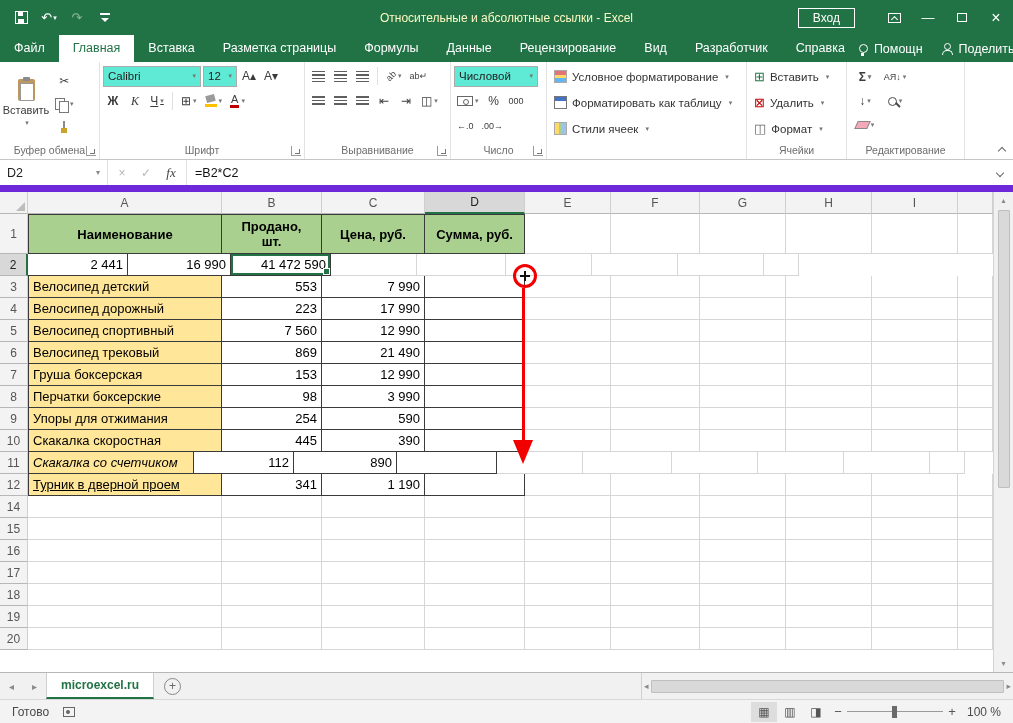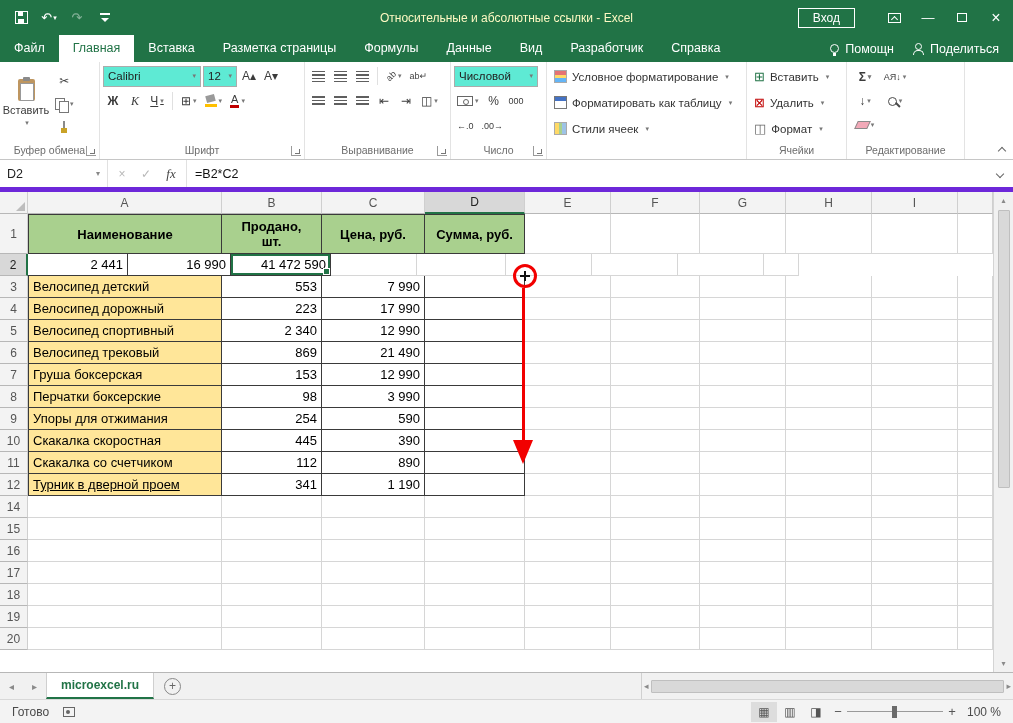--- a/index.html
+++ b/index.html
@@ -85,21 +85,21 @@
 .edgrid{display:grid;grid-template-columns:30px 30px;grid-auto-rows:24px;align-items:center;justify-items:center}
 .icon-mag{position:relative;width:9px;height:9px;border:1.5px solid #4a4a4a;border-radius:50%;display:inline-block}
 .icon-mag::after{content:'';position:absolute;width:6px;height:1.5px;background:#4a4a4a;transform:rotate(45deg);right:-5px;bottom:-1px}
 .icon-eraser{width:13px;height:8px;background:#F2A9B8;border:1px solid #8a8a8a;transform:skewX(-25deg);display:inline-block}
 .chev{display:inline-block;width:6px;height:6px;border-right:1.5px solid #666;border-bottom:1.5px solid #666}
 .chev.up{transform:rotate(-135deg)}
 .chev.down{transform:rotate(45deg)}
 .collapse-ribbon{position:absolute;right:8px;bottom:5px}
 
 
-.fbar{height:32px;background:#fff;border-bottom:5px solid #6d28d9;display:flex;align-items:stretch;flex:0 0 auto}
+.fbar{height:32px;background:#fff;border-bottom:7px solid #6d28d9;display:flex;align-items:stretch;flex:0 0 auto}
 .namebox{width:108px;display:flex;align-items:center;padding:0 7px;font-size:12.5px;border-right:1px solid #E1E1E1}
 .nbdd{margin-left:auto;font-size:8px;color:#888}
 .fxbtns{display:flex;align-items:center;border-right:1px solid #E1E1E1;padding:0 2px}
 .fxbtns .fxb{width:24px;text-align:center;font-size:12px;color:#B8B8B8}
 .fxbtns .fxfx{width:26px;text-align:center;font-size:13px;color:#444;font-style:italic;font-family:"Liberation Serif",serif}
 .formula{flex:1;display:flex;align-items:center;padding:0 8px;font-size:12.5px;color:#111}
 .fb-exp{width:26px;display:flex;align-items:center;justify-content:center}
 
 
 .gridwrap{flex:1;display:flex;overflow:hidden}
@@ -196,20 +196,21 @@
     </div>
   </div>
 
   <div class="tabrow">
     <span class="rtab">Файл</span>
     <span class="rtab active">Главная</span>
     <span class="rtab">Вставка</span>
     <span class="rtab">Разметка страницы</span>
     <span class="rtab">Формулы</span>
     <span class="rtab">Данные</span>
+    <span class="rtab">Рецензирование</span>
     <span class="rtab">Вид</span>
     <span class="rtab">Разработчик</span>
     <span class="rtab">Справка</span>
     <div class="tr-right">
       <span class="tr-item">
           <i class="icon-bulb"></i>
           <span>Помощн</span>
         </span>
       <span class="tr-item">
           <i class="icon-person"></i>
@@ -517,21 +518,21 @@
             <div class="gc" style="width: 86px;"></div>
             <div class="gc" style="width: 89px;"></div>
             <div class="gc" style="width: 86px;"></div>
             <div class="gc" style="width: 86px;"></div>
             <div class="gc" style="width: 86px;"></div>
             <div class="gc" style="width: 35px;"></div>
           </div>
           <div class="grow" style="height: 22px;">
             <div class="gc gh" style="width: 28px;">5</div>
             <div class="gc tb namec lb" style="width: 194px;">Велосипед спортивный</div>
-            <div class="gc tb numc" style="width: 100px;">2 340</div>
+            <div class="gc tb numc" style="width: 100px;">7 560</div>
             <div class="gc tb numc" style="width: 103px;">12 990</div>
             <div class="gc tb numc" style="width: 100px;"></div>
             <div class="gc" style="width: 86px;"></div>
             <div class="gc" style="width: 89px;"></div>
             <div class="gc" style="width: 86px;"></div>
             <div class="gc" style="width: 86px;"></div>
             <div class="gc" style="width: 86px;"></div>
             <div class="gc" style="width: 35px;"></div>
           </div>
           <div class="grow" style="height: 22px;">
@@ -594,21 +595,21 @@
             <div class="gc tb numc" style="width: 100px;"></div>
             <div class="gc" style="width: 86px;"></div>
             <div class="gc" style="width: 89px;"></div>
             <div class="gc" style="width: 86px;"></div>
             <div class="gc" style="width: 86px;"></div>
             <div class="gc" style="width: 86px;"></div>
             <div class="gc" style="width: 35px;"></div>
           </div>
           <div class="grow" style="height: 22px;">
             <div class="gc gh" style="width: 28px;">11</div>
-            <div class="gc tb namec lb" style="width: 194px;">Скакалка со счетчиком</div>
+            <div class="gc tb namec lb" style="width: 166px; font-style: italic;">Скакалка со счетчиком</div>
             <div class="gc tb numc" style="width: 100px;">112</div>
             <div class="gc tb numc" style="width: 103px;">890</div>
             <div class="gc tb numc" style="width: 100px;"></div>
             <div class="gc" style="width: 86px;"></div>
             <div class="gc" style="width: 89px;"></div>
             <div class="gc" style="width: 86px;"></div>
             <div class="gc" style="width: 86px;"></div>
             <div class="gc" style="width: 86px;"></div>
             <div class="gc" style="width: 35px;"></div>
           </div>

